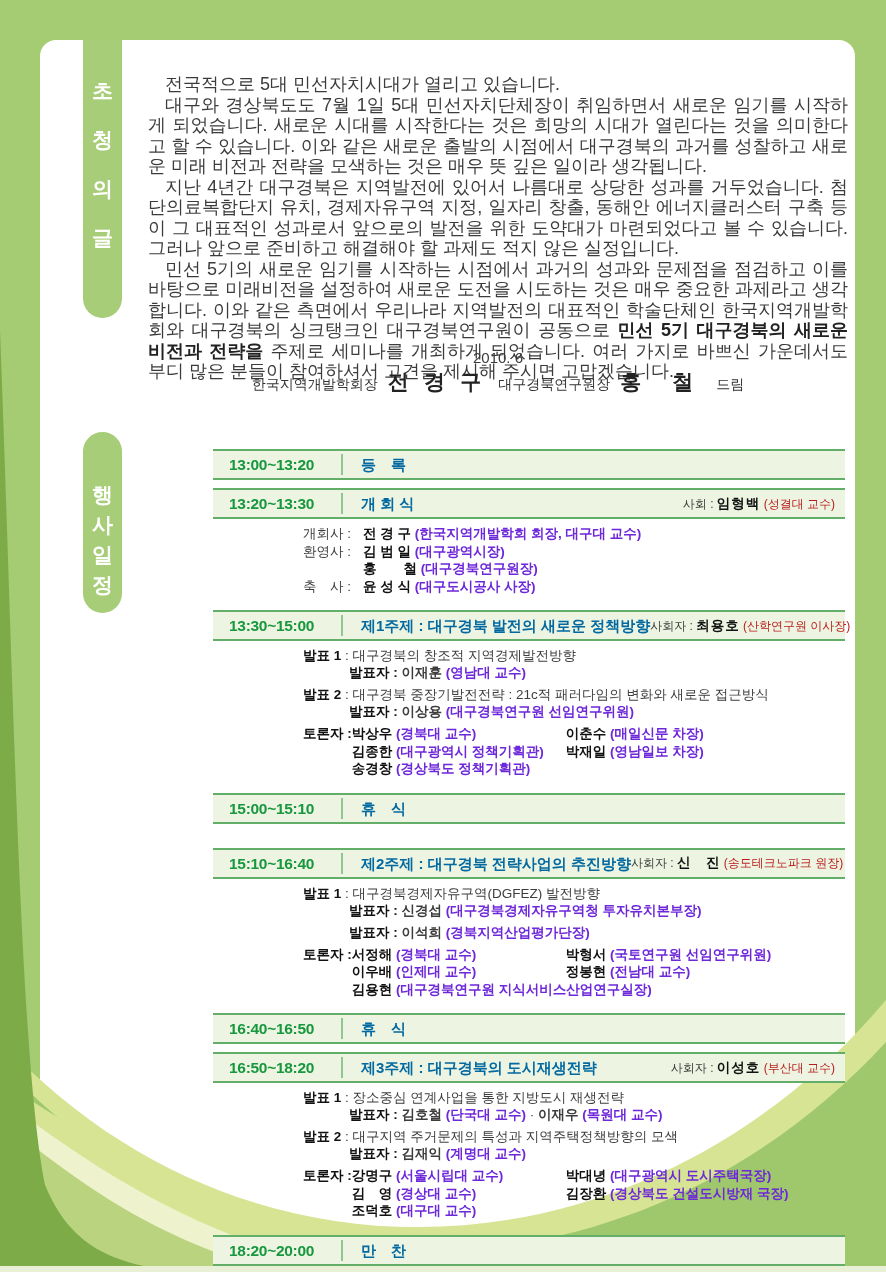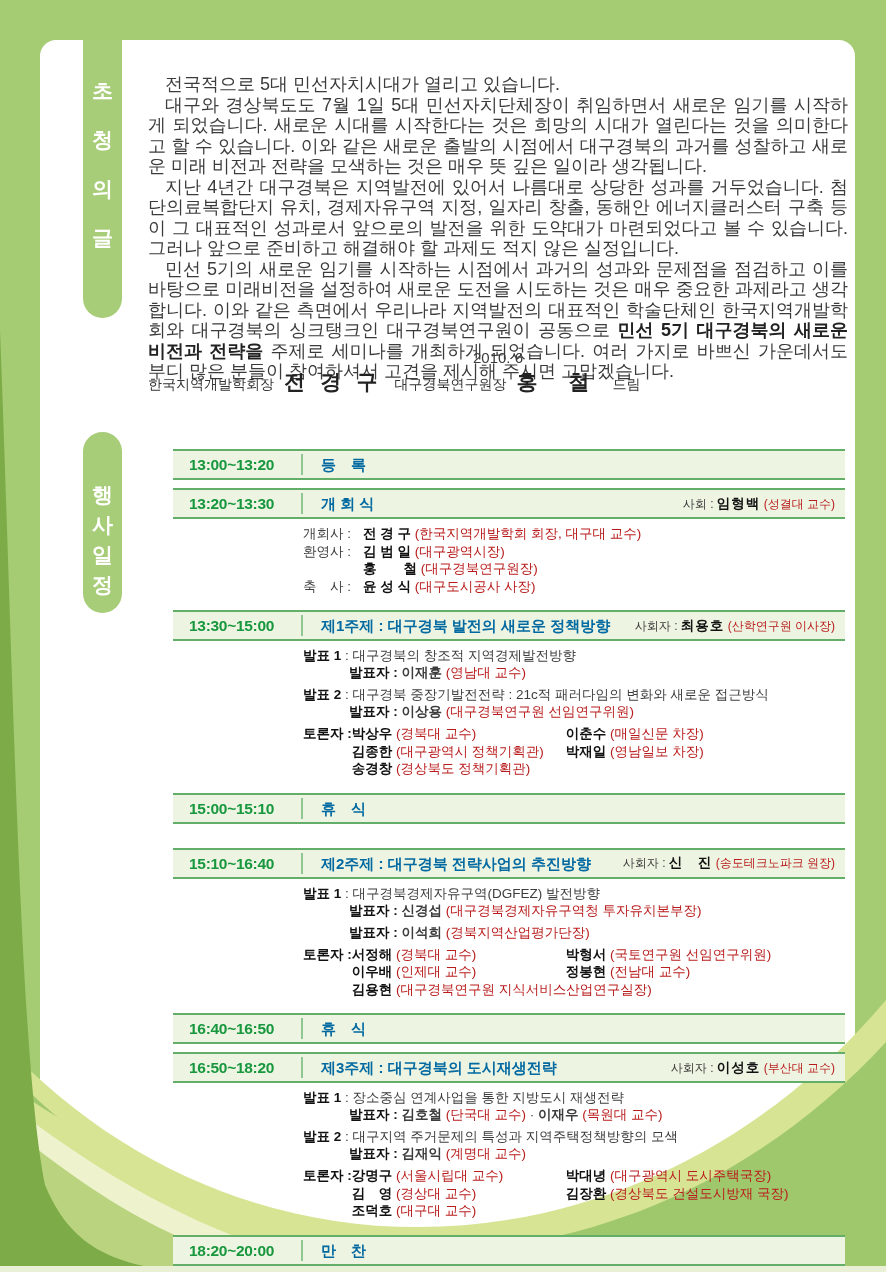--- a/index.html
+++ b/index.html
@@ -16,43 +16,43 @@
   .tab-schedule{top:432px;height:181px;border-radius:20px;justify-content:flex-start;
                 padding-top:52px;gap:9px;}
   .tabchar{display:block;line-height:21px;}
   .invite-text{position:absolute;left:148px;top:74px;width:700px;font-size:18px;
                line-height:20.5px;color:#3b3b3b;z-index:3;}
   .para{margin:0;text-indent:17px;text-align:justify;}
   .seg{font-weight:normal;} .seg-b{font-weight:bold;color:#222;}
   .invite-date{position:absolute;left:148px;top:349px;width:700px;text-align:center;
                font-size:15px;color:#3b3b3b;z-index:3;}
   .invite-sign{position:absolute;left:148px;top:368px;width:700px;display:flex;
-               justify-content:flex-start;align-items:baseline;color:#333;z-index:3;}
+               justify-content:center;align-items:baseline;color:#333;z-index:3;}
   .sig-title{font-size:14px;}
   .sig-name{font-family:"Liberation Serif",serif;font-size:21px;font-weight:bold;
             letter-spacing:5px;margin:0 12px 0 10px;color:#222;}
   .sig-suffix{font-size:14px;margin-left:6px;}
   .schedule{position:absolute;left:173px;top:449px;width:672px;z-index:3;font-size:13.5px;
             line-height:17px;color:#3d3d3d;}
   .sch-block{margin-bottom:8px;}
   .sch-block.mt-lg{margin-top:24px;}
   .bar{display:flex;align-items:center;height:31px;background:var(--c-barbg,#edf5e2);
        border-top:2px solid var(--c-barline,#63ae68);border-bottom:2px solid var(--c-barline,#63ae68);
-       box-sizing:border-box;}
+       box-sizing:border-box;margin-left:40px;}
   .time{width:112px;padding-left:16px;font-weight:bold;font-size:15.5px;
         color:var(--c-time,#18973f);flex:none;letter-spacing:-0.3px;}
   .vdiv{width:2px;height:21px;background:var(--c-divider,#8fc792);flex:none;}
   .btitle{padding-left:18px;font-weight:bold;font-size:15px;color:#0369a1;white-space:nowrap;}
   .host{margin-left:auto;padding-right:10px;font-size:12px;color:#3c3c3c;white-space:nowrap;}
   .hname{font-size:13.5px;color:#111;letter-spacing:1px;}
   .haffil{font-size:12px;color:#b91c1c;}
   .details{padding:6px 0 7px 130px;}
   .role-line{line-height:17.5px;}
   .rlabel{display:inline-block;width:60px;}
-  .rname{color:#111;} .raffil,.paffil,.daffil{color:#b91c1c;font-weight:normal;text-align:right;}
+  .rname{color:#111;} .raffil,.paffil,.daffil{color:#6d28d9;font-weight:bold;text-align:right;}
   .pres{margin-bottom:5px;}
   .plabel,.preslabel,.dlabel{color:#111;}
   .presenter-line{padding-left:46px;}
   .disc{display:flex;align-items:flex-start;}
   .dlabel{flex:none;}
   .disc-grid{display:grid;grid-template-columns:214px 1fr;flex:1;}
   .dcell{line-height:17.5px;white-space:nowrap;}
   .dname{color:#111;}
 </style>
 </head>

